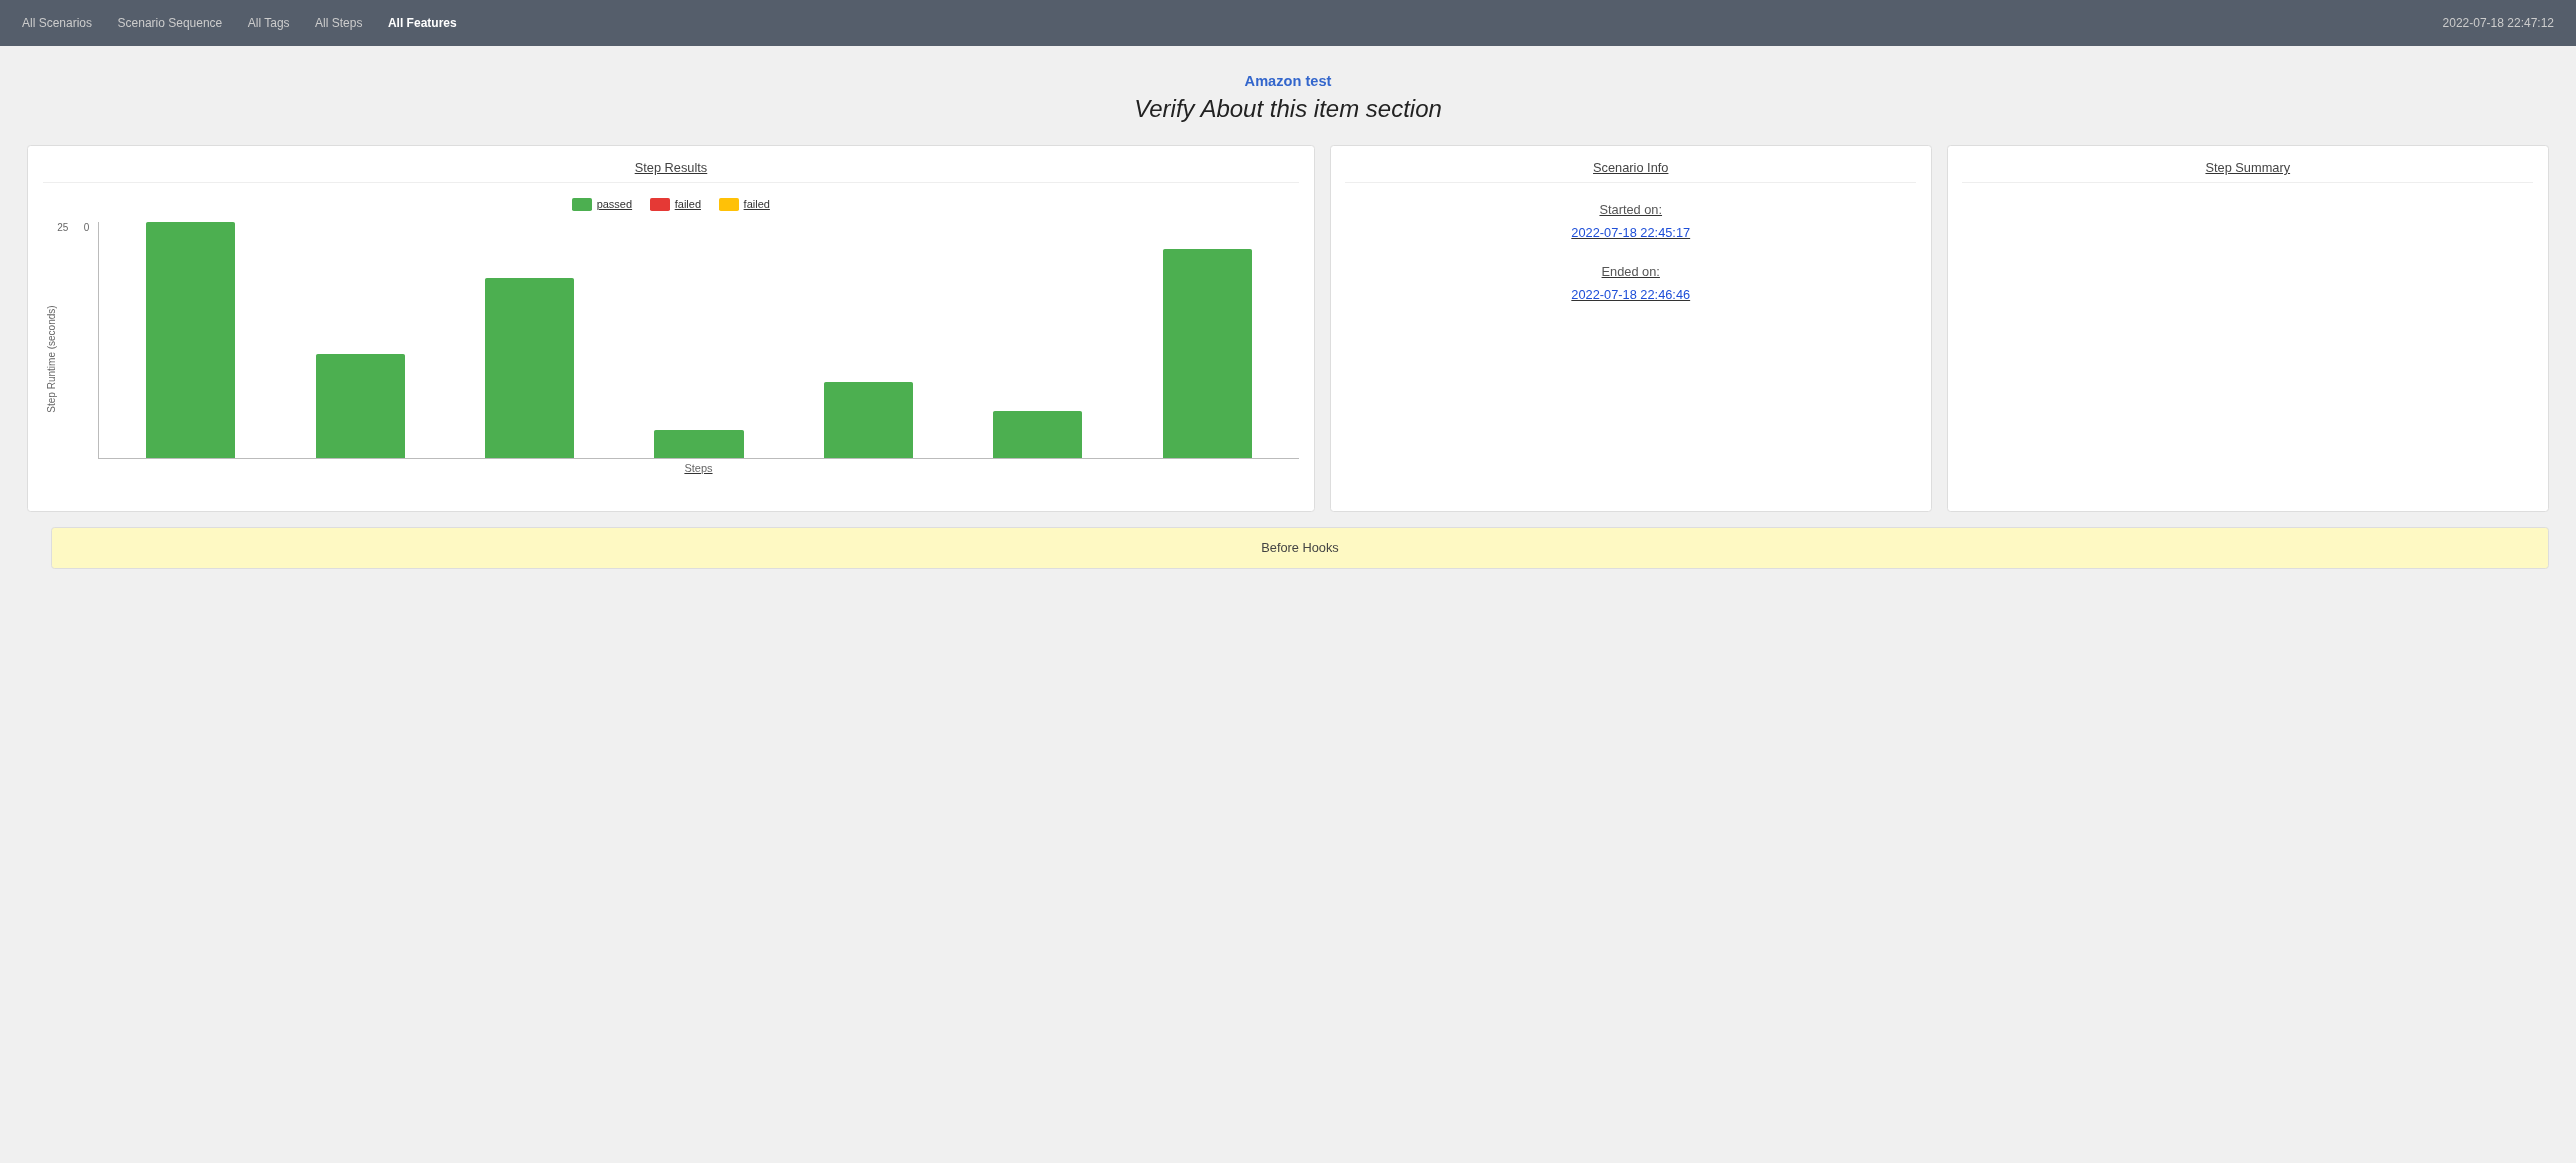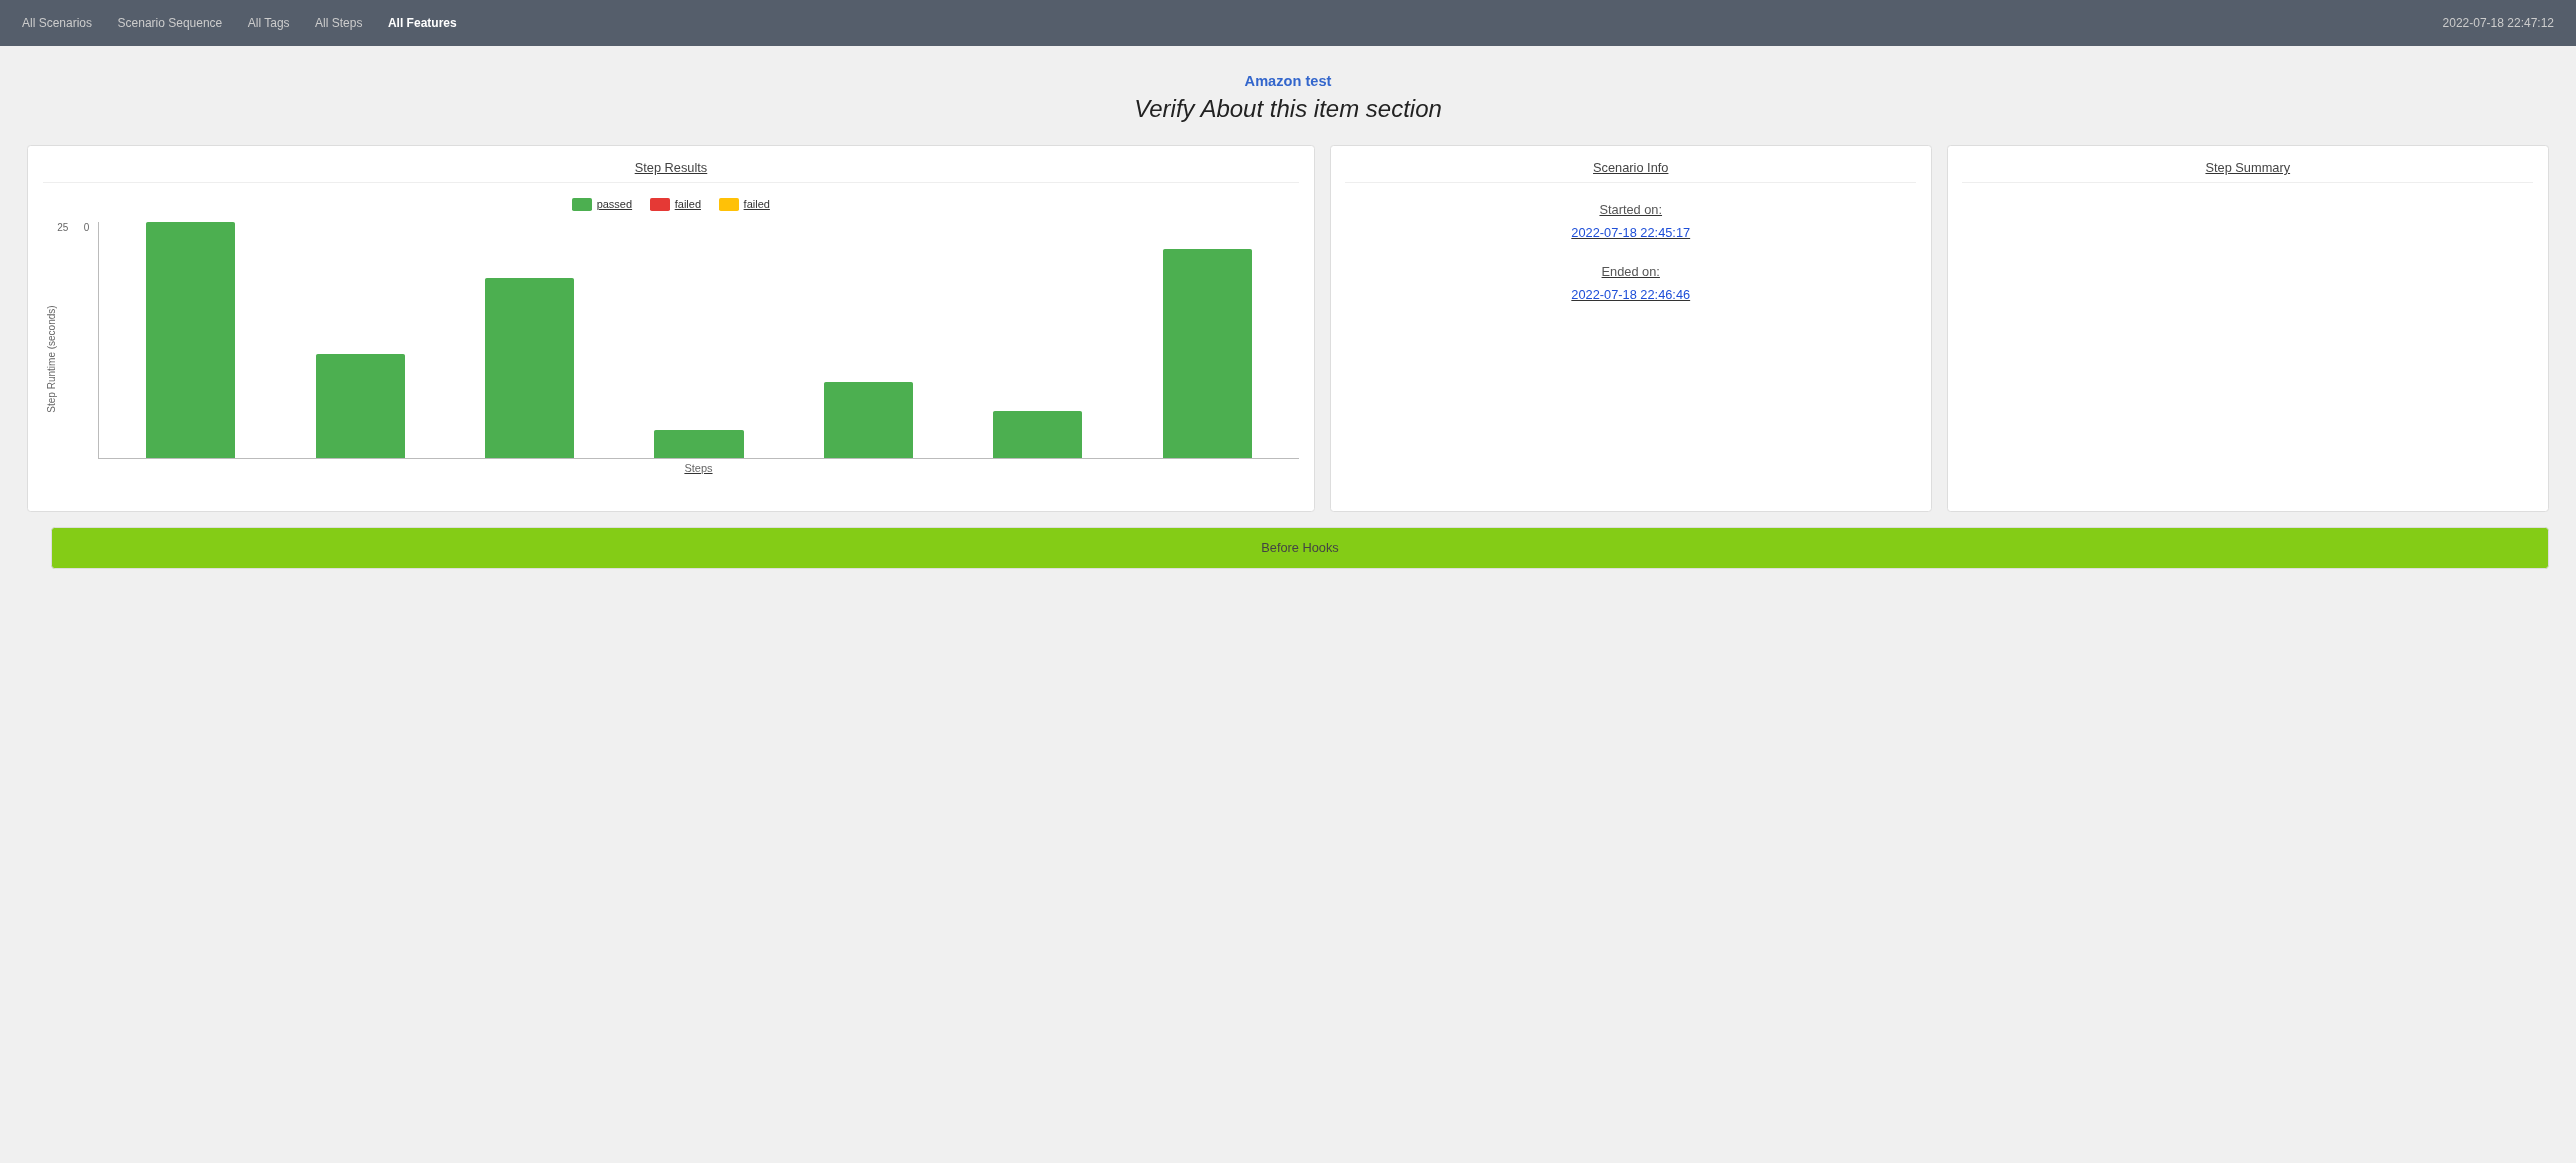--- a/index.html
+++ b/index.html
@@ -143,21 +143,21 @@
     .step-summary-content .skipped { color: #ffa726; }
     .step-summary-content .hide-hooks {
       color: #999;
       font-size: 12px;
       margin-top: 9px;
       cursor: pointer;
     }
 
     
     .card-before-hooks {
-      background: #84cc16;
+      background: #fef9c3;
       border: 0.9px solid #ddd;
       border-radius: 3.6px;
       padding: 12.8px 14.6px;
       margin-left: 24px;
     }
     .card-before-hooks .hooks-title {
       text-align: center;
       font-size: 12.8px;
       color: #444;
     }

